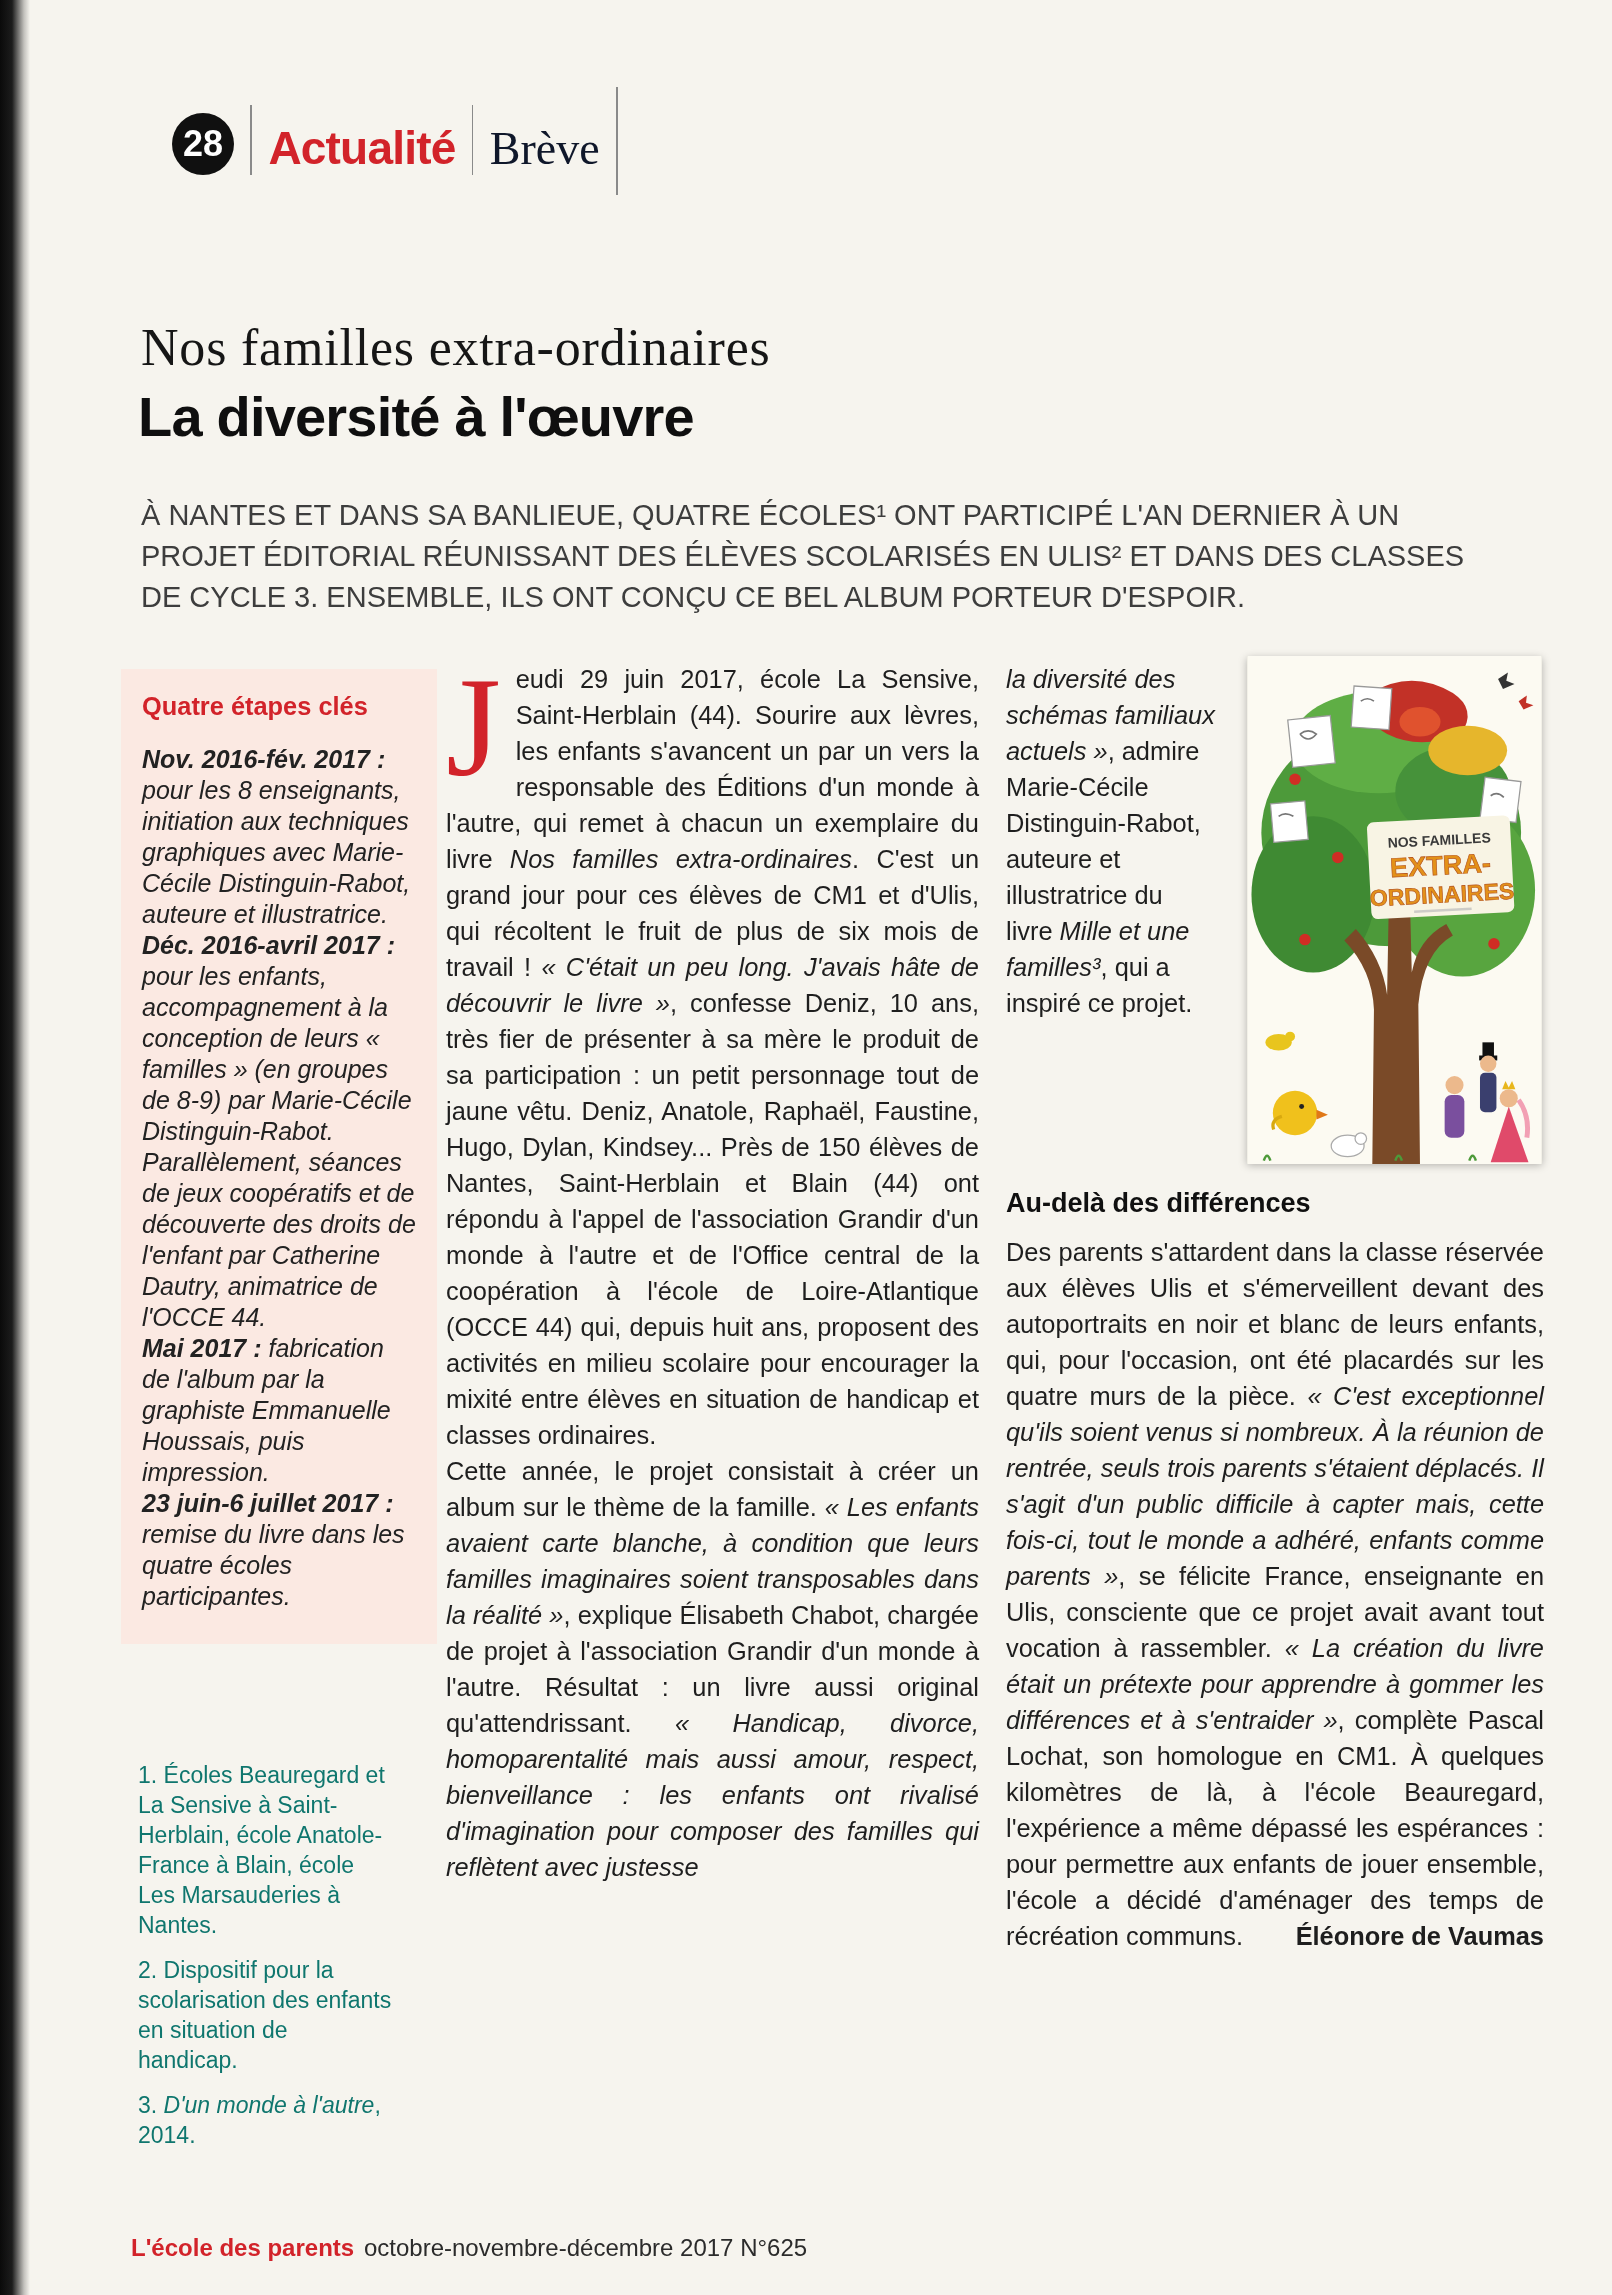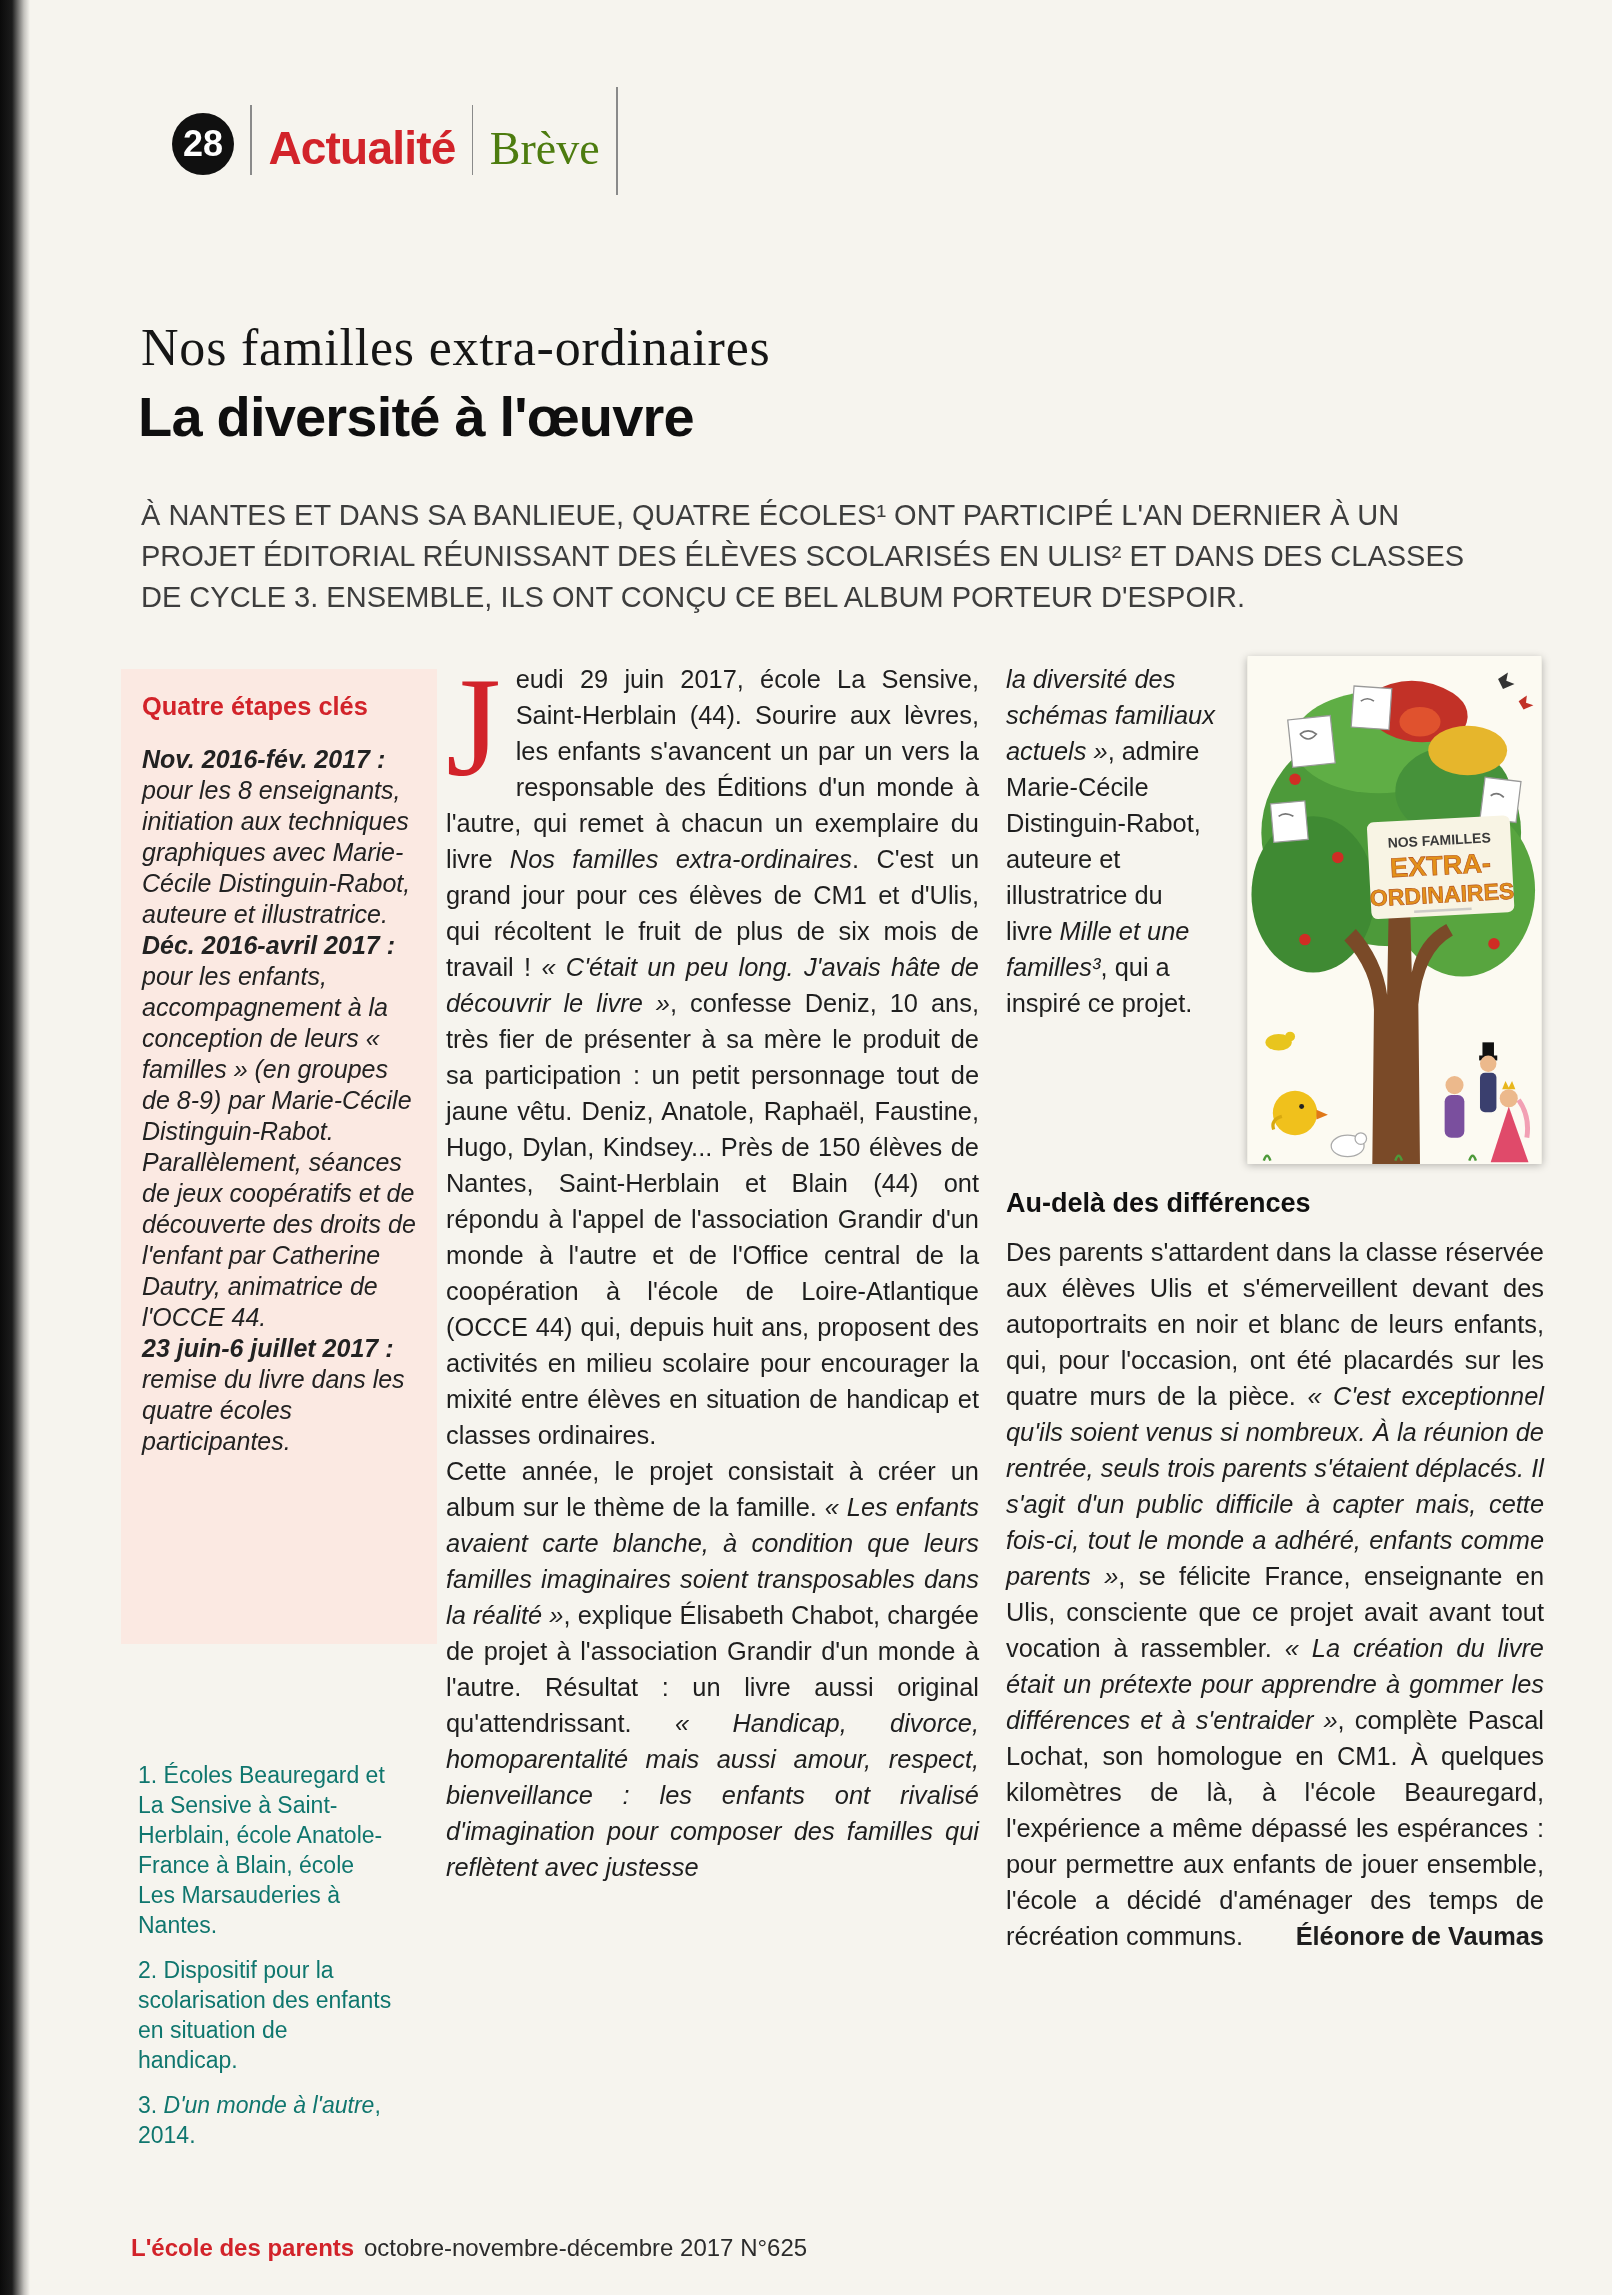--- a/index.html
+++ b/index.html
@@ -12,21 +12,21 @@
 
   
   .masthead { position:absolute; left:172px; top:67px; display:flex; align-items:flex-end; }
   .page-badge { width:62px; height:62px; border-radius:50%; background:#101010; color:#fff;
           display:flex; align-items:center; justify-content:center; font-size:36px; font-weight:700; }
   .vline { width:1.6px; background:#8a8a8a; margin:0 16.4px; }
   .v1 { height:70px; }
   .v2 { height:70px; }
   .v3 { height:108px; position:relative; top:19.7px; }
   .section-label { font-size:46px; font-weight:700; color:var(--accent); letter-spacing:-0.8px; }
-  .subsection-label { font-size:46px; font-family:"Liberation Serif", serif; color:#4d7c0f; }
+  .subsection-label { font-size:46px; font-family:"Liberation Serif", serif; color:#0f172a; }
 
   
   .kicker { position:absolute; left:141px; top:318px; font-family:"Liberation Serif", serif;
           font-weight:400; font-size:52px; color:#161616; letter-spacing:0.8px; }
   .title { position:absolute; left:138px; top:384px; font-size:56px; font-weight:700;
           letter-spacing:-0.8px; color:#0f0f0f; }
   .standfirst { position:absolute; left:141px; top:495px; width:1360px; font-size:29px;
           line-height:41px; color:#3d3d3d; }
 
   
@@ -83,20 +83,21 @@
   </header>
 
   <h2 class="kicker">Nos familles extra-ordinaires</h2>
   <h1 class="title">La diversité à l'œuvre</h1>
   <p class="standfirst">À NANTES ET DANS SA BANLIEUE, QUATRE ÉCOLES¹ ONT PARTICIPÉ L'AN DERNIER À UN PROJET ÉDITORIAL RÉUNISSANT DES ÉLÈVES SCOLARISÉS EN ULIS² ET DANS DES CLASSES DE CYCLE 3. ENSEMBLE, ILS ONT CONÇU CE BEL ALBUM PORTEUR D'ESPOIR.</p>
 
   <aside class="sidebar-box">
     <h3 class="sidebar-title">Quatre étapes clés</h3>
     <p class="sidebar-entry"><span class="lead">Nov. 2016-fév. 2017 :</span><span> pour les 8 enseignants, initiation aux techniques graphiques avec Marie-Cécile Distinguin-Rabot, auteure et illustratrice.</span></p>
     <p class="sidebar-entry"><span class="lead">Déc. 2016-avril 2017 :</span><span> pour les enfants, accompagnement à la conception de leurs « familles » (en groupes de 8-9) par Marie-Cécile Distinguin-Rabot. Parallèlement, séances de jeux coopératifs et de découverte des droits de l'enfant par Catherine Dautry, animatrice de l'OCCE 44.</span></p>
+    <p class="sidebar-entry"><span class="lead">Mai 2017 :</span><span> fabrication de l'album par la graphiste Emmanuelle Houssais, puis impression.</span></p>
     <p class="sidebar-entry"><span class="lead">23 juin-6 juillet 2017 :</span><span> remise du livre dans les quatre écoles participantes.</span></p>
   </aside>
 
   <div class="footnotes">
     <p><span>1. Écoles Beauregard et La Sensive à Saint-Herblain, école Anatole-France à Blain, école Les Marsauderies à Nantes.</span></p>
     <p><span>2. Dispositif pour la scolarisation des enfants en situation de handicap.</span></p>
     <p><span>3. </span><span class="it">D'un monde à l'autre</span><span>, 2014.</span></p>
   </div>
 
   <div class="col-main">

